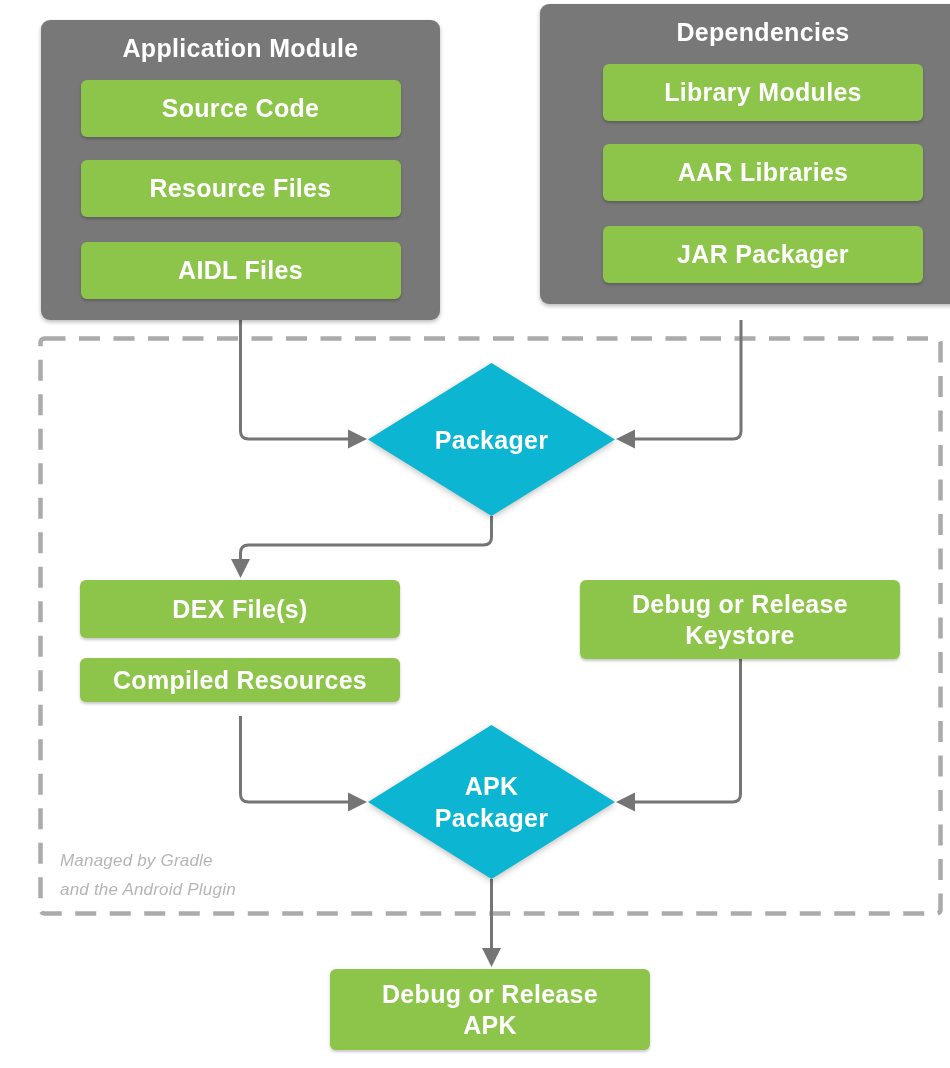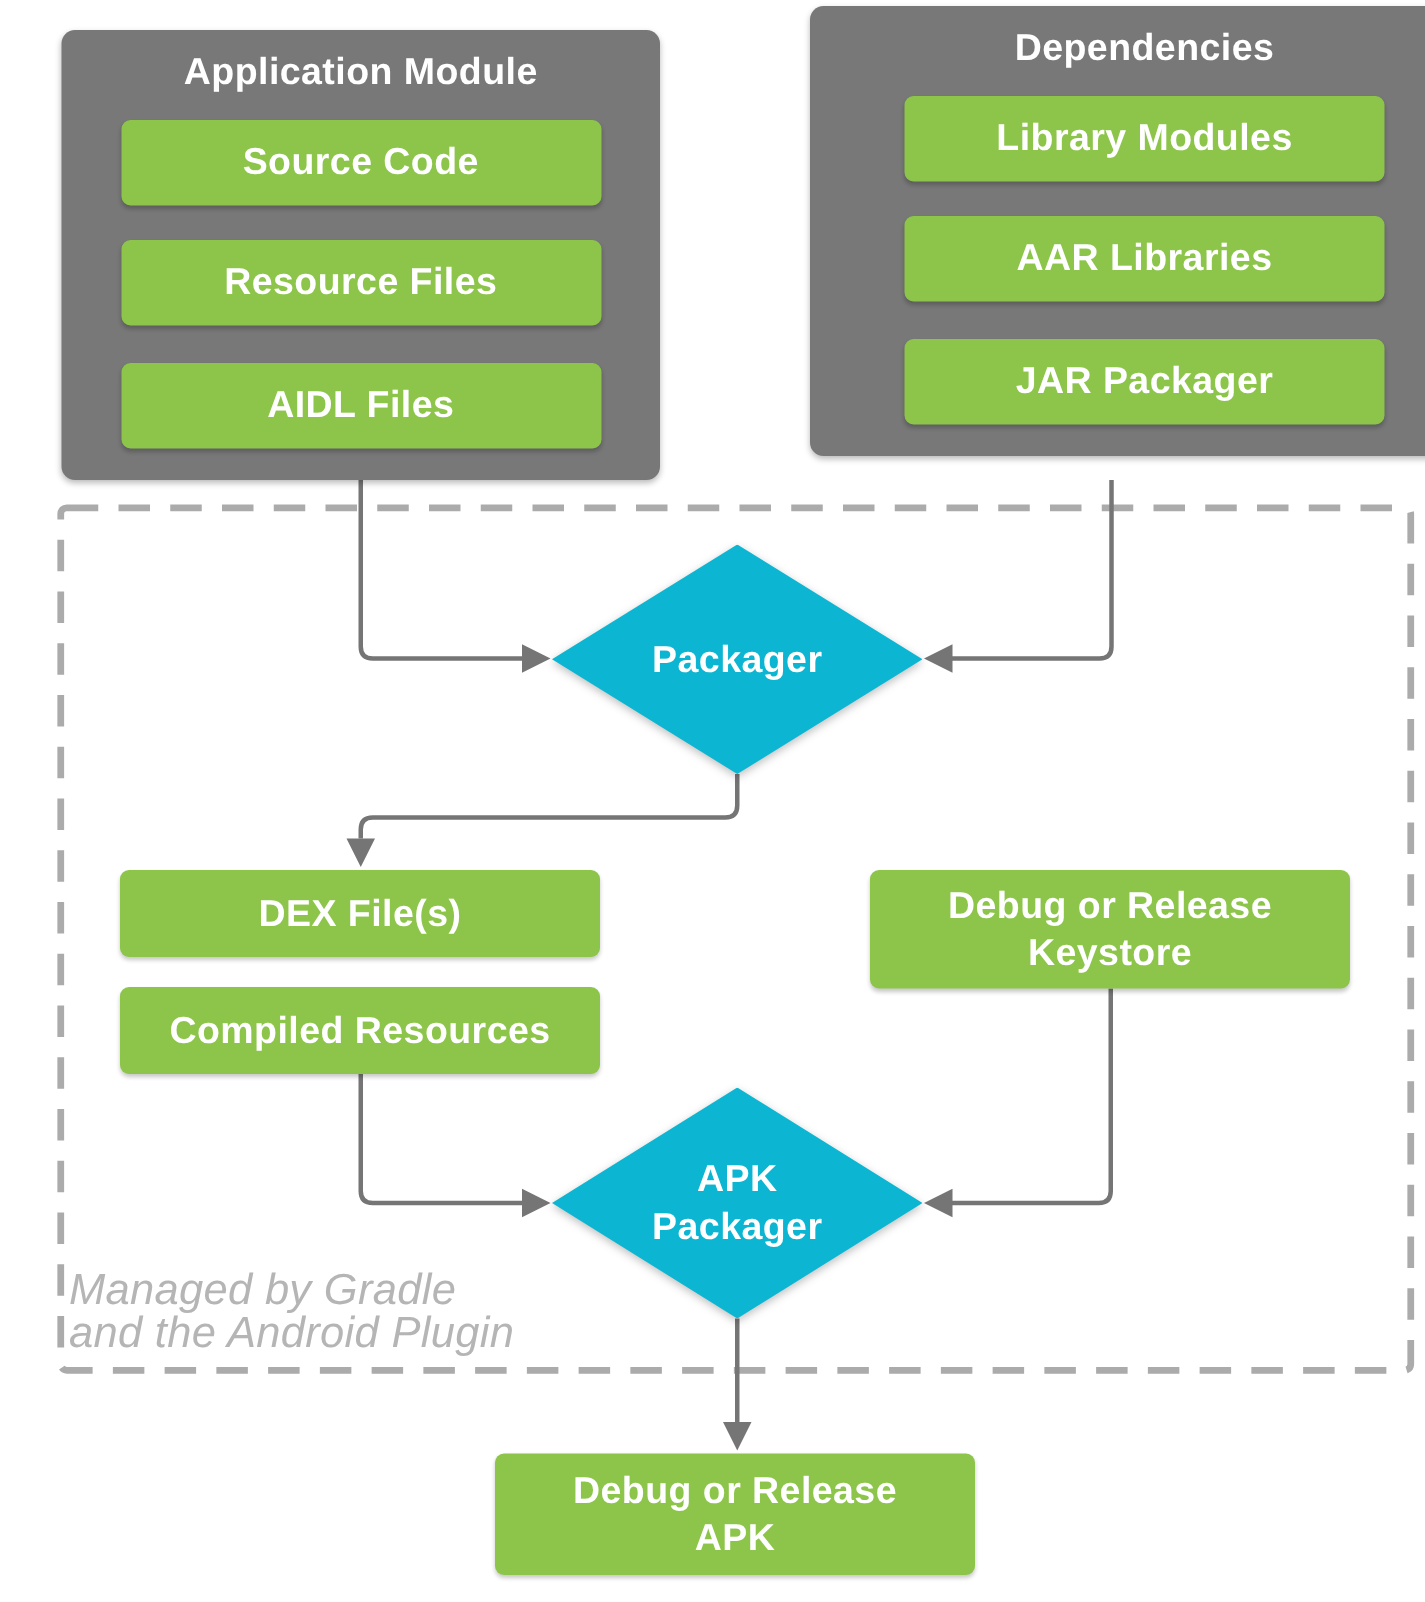--- a/index.html
+++ b/index.html
@@ -76,24 +76,24 @@
     justify-content: center;
     text-align: center;
     color: #ffffff;
     font-size: 25px;
     font-weight: bold;
     letter-spacing: 0.3px;
     line-height: 32px;
   }
   .note {
     position: absolute;
-    left: 31px;
+    left: 45px;
     top: 846px;
     color: #b5b5b5;
-    font-size: 29px;
+    font-size: 17px;
     font-style: italic;
     line-height: 29px;
     letter-spacing: 0.2px;
   }
 </style>
 </head>
 <body>
 
 <div class="canvas">
 
@@ -143,21 +143,21 @@
   <div class="diamond-wrap" style="left:353px; top:363px; width:247px; height:153px;">
     <div class="diamond">
       <span>Packager</span>
     </div>
   </div>
 
   <div class="gbox" style="left:65px; top:580px; width:320px; height:58px;">
     <span>DEX File(s)</span>
   </div>
 
-  <div class="gbox" style="left:65px; top:658px; width:320px; height:58px;">
+  <div class="gbox" style="left:65px; top:658px; width:320px; height:44px;">
     <span>Compiled Resources</span>
   </div>
 
   <div class="gbox" style="left:565px; top:580px; width:320px; height:79px;">
     <span>Debug or Release</span>
     <span>Keystore</span>
   </div>
 
   <div class="diamond-wrap" style="left:353px; top:725px; width:247px; height:154px;">
     <div class="diamond">

